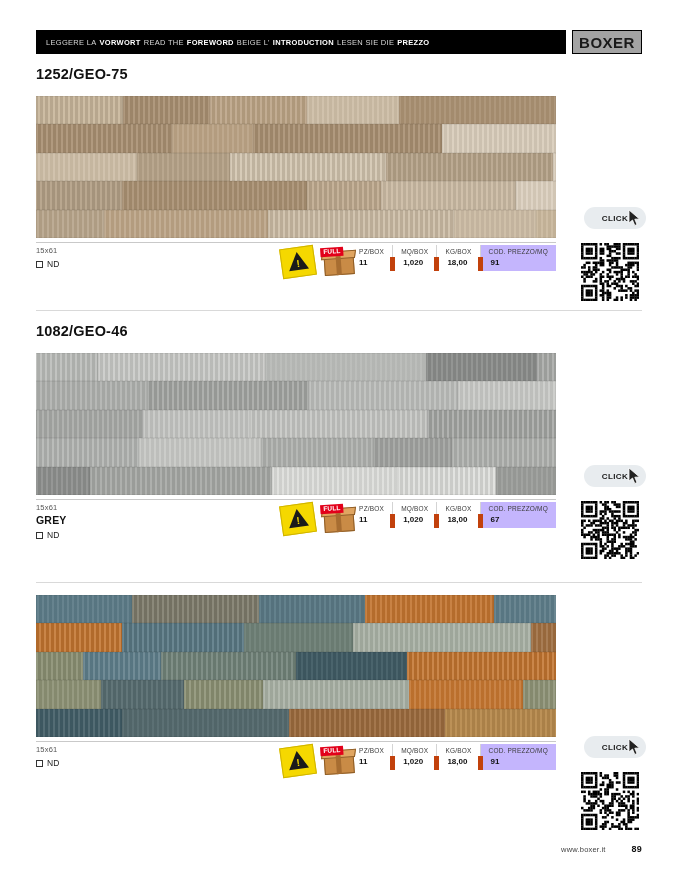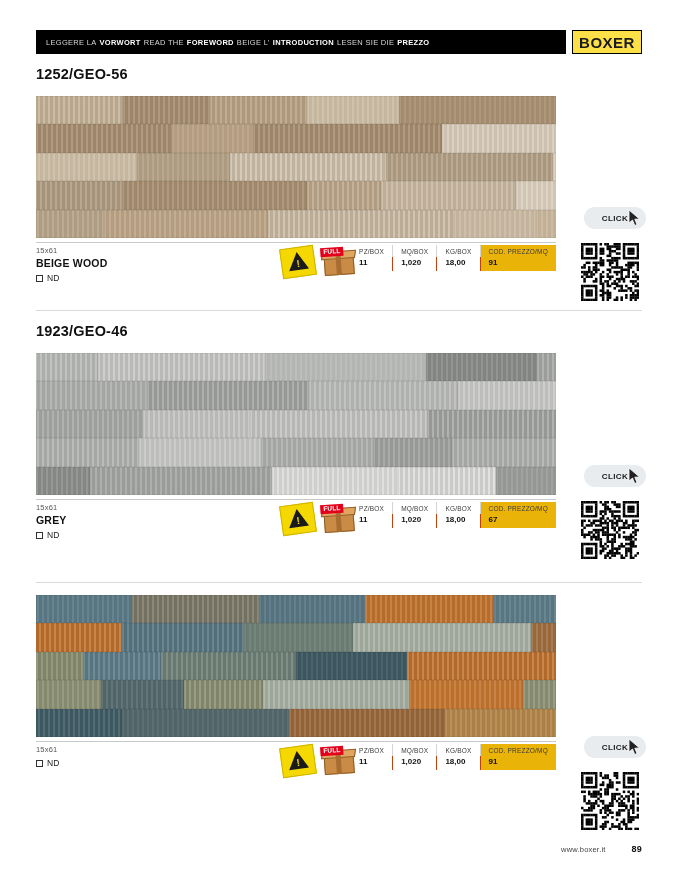--- a/index.html
+++ b/index.html
@@ -46,21 +46,21 @@
   .hb-light { font-weight: 400; color: #d8d8d8; }
   .hb-bold { font-weight: 700; color: #ffffff; }
 
   .logo-box {
     width: 70px;
     margin-left: 6px;
     border: 1.5px solid #000;
     display: flex;
     align-items: center;
     justify-content: center;
-    background: #fde047;
+    background: #a3a3a3;
   }
   .logo-text {
     font-family: "Liberation Sans", sans-serif;
     font-weight: 700;
     font-size: 15px;
     letter-spacing: .5px;
     position: relative;
   }
 
   
@@ -210,25 +210,25 @@
     text-align: left;
     border-left: 1px solid #d4d4d4;
     white-space: nowrap;
     letter-spacing: .2px;
   }
   .spec-table td {
     font-weight: 700;
     font-size: 8px;
     color: #111;
     padding: 1px 8px 4px 8px;
-    border-left: 1px solid #c2410c;
+    border-left: 5px solid #c2410c;
     white-space: nowrap;
   }
   .spec-table th:first-child, .spec-table td:first-child { border-left: 0; }
-  .spec-table .cell-hl { background: #eab308; }
+  .spec-table .cell-hl { background: #c4b5fd; }
 
   
   .click-btn {
     position: absolute;
     width: 62px; height: 22px;
     background: #e8ecef;
     border-radius: 11px;
     display: flex;
     align-items: center;
     justify-content: center;
@@ -280,21 +280,21 @@
       <span class="hb-bold">INTRODUCTION</span>
       <span class="hb-light">LESEN SIE DIE</span>
       <span class="hb-bold">PREZZO</span>
     </div>
     <div class="logo-box">
       <div class="logo-text">BOXER</div>
     </div>
   </div>
 
   <div class="product" id="prod0" style="top:66px;">
-    <div class="prod-code">1252/GEO-56</div>
+    <div class="prod-code">1252/GEO-75</div>
     <div class="swatch">
         <div class="plank-wrap" id="planks0">
           <div class="plank" style="left: -93.3472px; top: 0px; width: 180.386px; height: 28.4px; background: repeating-linear-gradient(90deg, rgba(255, 255, 255, 0.08) 0px, rgba(255, 255, 255, 0.08) 2px, rgba(0, 0, 0, 0.09) 2px, rgba(0, 0, 0, 0.09) 5px) rgb(201, 183, 156); box-shadow: rgba(0, 0, 0, 0.1) 0px 0px 0px 0.5px inset;"></div>
           <div class="plank" style="left: 87.0391px; top: 0px; width: 86.697px; height: 28.4px; background: repeating-linear-gradient(90deg, rgba(255, 255, 255, 0.09) 0px, rgba(255, 255, 255, 0.09) 2px, rgba(0, 0, 0, 0.07) 2px, rgba(0, 0, 0, 0.07) 5px) rgb(168, 143, 113); box-shadow: rgba(0, 0, 0, 0.1) 0px 0px 0px 0.5px inset;"></div>
           <div class="plank" style="left: 173.736px; top: 0px; width: 97.6991px; height: 28.4px; background: repeating-linear-gradient(90deg, rgba(255, 255, 255, 0.12) 0px, rgba(255, 255, 255, 0.12) 2px, rgba(0, 0, 0, 0.06) 2px, rgba(0, 0, 0, 0.06) 5px) rgb(185, 161, 131); box-shadow: rgba(0, 0, 0, 0.1) 0px 0px 0px 0.5px inset;"></div>
           <div class="plank" style="left: 271.435px; top: 0px; width: 91.911px; height: 28.4px; background: repeating-linear-gradient(90deg, rgba(255, 255, 255, 0.07) 0px, rgba(255, 255, 255, 0.07) 2px, rgba(0, 0, 0, 0.04) 2px, rgba(0, 0, 0, 0.04) 5px) rgb(205, 189, 166); box-shadow: rgba(0, 0, 0, 0.1) 0px 0px 0px 0.5px inset;"></div>
           <div class="plank" style="left: 363.346px; top: 0px; width: 156.74px; height: 28.4px; background: repeating-linear-gradient(90deg, rgba(255, 255, 255, 0.07) 0px, rgba(255, 255, 255, 0.07) 2px, rgba(0, 0, 0, 0.03) 2px, rgba(0, 0, 0, 0.03) 5px) rgb(168, 143, 113); box-shadow: rgba(0, 0, 0, 0.1) 0px 0px 0px 0.5px inset;"></div>
           <div class="plank" style="left: -92.5748px; top: 28.4px; width: 92.6379px; height: 28.4px; background: repeating-linear-gradient(90deg, rgba(255, 255, 255, 0.08) 0px, rgba(255, 255, 255, 0.08) 2px, rgba(0, 0, 0, 0.04) 2px, rgba(0, 0, 0, 0.04) 5px) rgb(210, 196, 174); box-shadow: rgba(0, 0, 0, 0.1) 0px 0px 0px 0.5px inset;"></div>
           <div class="plank" style="left: 0.0630144px; top: 28.4px; width: 136.356px; height: 28.4px; background: repeating-linear-gradient(90deg, rgba(255, 255, 255, 0.1) 0px, rgba(255, 255, 255, 0.1) 2px, rgba(0, 0, 0, 0.07) 2px, rgba(0, 0, 0, 0.07) 5px) rgb(168, 143, 113); box-shadow: rgba(0, 0, 0, 0.1) 0px 0px 0px 0.5px inset;"></div>
           <div class="plank" style="left: 136.419px; top: 28.4px; width: 80.321px; height: 28.4px; background: repeating-linear-gradient(90deg, rgba(255, 255, 255, 0.08) 0px, rgba(255, 255, 255, 0.08) 2px, rgba(0, 0, 0, 0.03) 2px, rgba(0, 0, 0, 0.03) 5px) rgb(185, 161, 131); box-shadow: rgba(0, 0, 0, 0.1) 0px 0px 0px 0.5px inset;"></div>
@@ -312,21 +312,20 @@
           <div class="plank" style="left: 479.765px; top: 85.2px; width: 171.55px; height: 28.4px; background: repeating-linear-gradient(90deg, rgba(255, 255, 255, 0.13) 0px, rgba(255, 255, 255, 0.13) 2px, rgba(0, 0, 0, 0.04) 2px, rgba(0, 0, 0, 0.04) 5px) rgb(217, 205, 187); box-shadow: rgba(0, 0, 0, 0.1) 0px 0px 0px 0.5px inset;"></div>
           <div class="plank" style="left: -79.4244px; top: 113.6px; width: 147.726px; height: 28.4px; background: repeating-linear-gradient(90deg, rgba(255, 255, 255, 0.11) 0px, rgba(255, 255, 255, 0.11) 2px, rgba(0, 0, 0, 0.04) 2px, rgba(0, 0, 0, 0.04) 5px) rgb(181, 162, 136); box-shadow: rgba(0, 0, 0, 0.1) 0px 0px 0px 0.5px inset;"></div>
           <div class="plank" style="left: 68.3014px; top: 113.6px; width: 163.666px; height: 28.4px; background: repeating-linear-gradient(90deg, rgba(255, 255, 255, 0.13) 0px, rgba(255, 255, 255, 0.13) 2px, rgba(0, 0, 0, 0.03) 2px, rgba(0, 0, 0, 0.03) 5px) rgb(185, 161, 131); box-shadow: rgba(0, 0, 0, 0.1) 0px 0px 0px 0.5px inset;"></div>
           <div class="plank" style="left: 231.968px; top: 113.6px; width: 186.52px; height: 28.4px; background: repeating-linear-gradient(90deg, rgba(255, 255, 255, 0.11) 0px, rgba(255, 255, 255, 0.11) 2px, rgba(0, 0, 0, 0.09) 2px, rgba(0, 0, 0, 0.09) 5px) rgb(205, 189, 166); box-shadow: rgba(0, 0, 0, 0.1) 0px 0px 0px 0.5px inset;"></div>
           <div class="plank" style="left: 418.488px; top: 113.6px; width: 81.4727px; height: 28.4px; background: repeating-linear-gradient(90deg, rgba(255, 255, 255, 0.04) 0px, rgba(255, 255, 255, 0.04) 2px, rgba(0, 0, 0, 0.05) 2px, rgba(0, 0, 0, 0.05) 5px) rgb(205, 189, 166); box-shadow: rgba(0, 0, 0, 0.1) 0px 0px 0px 0.5px inset;"></div>
           <div class="plank" style="left: 499.96px; top: 113.6px; width: 122.598px; height: 28.4px; background: repeating-linear-gradient(90deg, rgba(255, 255, 255, 0.07) 0px, rgba(255, 255, 255, 0.07) 2px, rgba(0, 0, 0, 0.04) 2px, rgba(0, 0, 0, 0.04) 5px) rgb(201, 183, 156); box-shadow: rgba(0, 0, 0, 0.1) 0px 0px 0px 0.5px inset;"></div>
         </div>
       </div>
     <div class="info">
       <div class="size-label">15x61</div>
-      <div class="name-label">BEIGE WOOD</div>
       <div class="nd-row">
         <span class="nd-square"></span>
         <span>ND</span>
       </div>
 
       <div class="icons">
         <div class="ico-warn">
           <div class="tri"></div>
             <div class="bang">!</div>
         </div>
@@ -678,21 +677,21 @@
         <rect x="13.92" y="46.40" width="2.52" height="2.52" fill="#000"></rect>
         <rect x="13.92" y="48.72" width="2.52" height="2.52" fill="#000"></rect>
         <rect x="13.92" y="51.04" width="2.52" height="2.52" fill="#000"></rect>
         <rect x="13.92" y="53.36" width="2.52" height="2.52" fill="#000"></rect>
         <rect x="13.92" y="55.68" width="2.52" height="2.52" fill="#000"></rect>
       </svg></div>
 
   <div class="divider" style="top:310px;"></div>
 
   <div class="product" id="prod1" style="top:323px;">
-    <div class="prod-code">1923/GEO-46</div>
+    <div class="prod-code">1082/GEO-46</div>
     <div class="swatch">
         <div class="plank-wrap" id="planks1">
           <div class="plank" style="left: -61.0831px; top: 0px; width: 122.741px; height: 28.4px; background: repeating-linear-gradient(90deg, rgba(255, 255, 255, 0.12) 0px, rgba(255, 255, 255, 0.12) 2px, rgba(0, 0, 0, 0.07) 2px, rgba(0, 0, 0, 0.07) 5px) rgb(185, 187, 184); box-shadow: rgba(0, 0, 0, 0.1) 0px 0px 0px 0.5px inset;"></div>
           <div class="plank" style="left: 61.6577px; top: 0px; width: 166.953px; height: 28.4px; background: repeating-linear-gradient(90deg, rgba(255, 255, 255, 0.1) 0px, rgba(255, 255, 255, 0.1) 2px, rgba(0, 0, 0, 0.08) 2px, rgba(0, 0, 0, 0.08) 5px) rgb(201, 202, 199); box-shadow: rgba(0, 0, 0, 0.1) 0px 0px 0px 0.5px inset;"></div>
           <div class="plank" style="left: 228.61px; top: 0px; width: 161.782px; height: 28.4px; background: repeating-linear-gradient(90deg, rgba(255, 255, 255, 0.04) 0px, rgba(255, 255, 255, 0.04) 2px, rgba(0, 0, 0, 0.03) 2px, rgba(0, 0, 0, 0.03) 5px) rgb(185, 187, 184); box-shadow: rgba(0, 0, 0, 0.1) 0px 0px 0px 0.5px inset;"></div>
           <div class="plank" style="left: 390.392px; top: 0px; width: 110.191px; height: 28.4px; background: repeating-linear-gradient(90deg, rgba(255, 255, 255, 0.04) 0px, rgba(255, 255, 255, 0.04) 2px, rgba(0, 0, 0, 0.09) 2px, rgba(0, 0, 0, 0.09) 5px) rgb(143, 145, 143); box-shadow: rgba(0, 0, 0, 0.1) 0px 0px 0px 0.5px inset;"></div>
           <div class="plank" style="left: 500.584px; top: 0px; width: 77.3663px; height: 28.4px; background: repeating-linear-gradient(90deg, rgba(255, 255, 255, 0.12) 0px, rgba(255, 255, 255, 0.12) 2px, rgba(0, 0, 0, 0.07) 2px, rgba(0, 0, 0, 0.07) 5px) rgb(167, 169, 166); box-shadow: rgba(0, 0, 0, 0.1) 0px 0px 0px 0.5px inset;"></div>
           <div class="plank" style="left: -10.8277px; top: 28.4px; width: 122.26px; height: 28.4px; background: repeating-linear-gradient(90deg, rgba(255, 255, 255, 0.06) 0px, rgba(255, 255, 255, 0.06) 2px, rgba(0, 0, 0, 0.08) 2px, rgba(0, 0, 0, 0.08) 5px) rgb(178, 180, 177); box-shadow: rgba(0, 0, 0, 0.1) 0px 0px 0px 0.5px inset;"></div>
           <div class="plank" style="left: 111.432px; top: 28.4px; width: 161.163px; height: 28.4px; background: repeating-linear-gradient(90deg, rgba(255, 255, 255, 0.08) 0px, rgba(255, 255, 255, 0.08) 2px, rgba(0, 0, 0, 0.1) 2px, rgba(0, 0, 0, 0.1) 5px) rgb(167, 169, 166); box-shadow: rgba(0, 0, 0, 0.1) 0px 0px 0px 0.5px inset;"></div>
           <div class="plank" style="left: 272.595px; top: 28.4px; width: 149.202px; height: 28.4px; background: repeating-linear-gradient(90deg, rgba(255, 255, 255, 0.12) 0px, rgba(255, 255, 255, 0.12) 2px, rgba(0, 0, 0, 0.05) 2px, rgba(0, 0, 0, 0.05) 5px) rgb(185, 187, 184); box-shadow: rgba(0, 0, 0, 0.1) 0px 0px 0px 0.5px inset;"></div>

